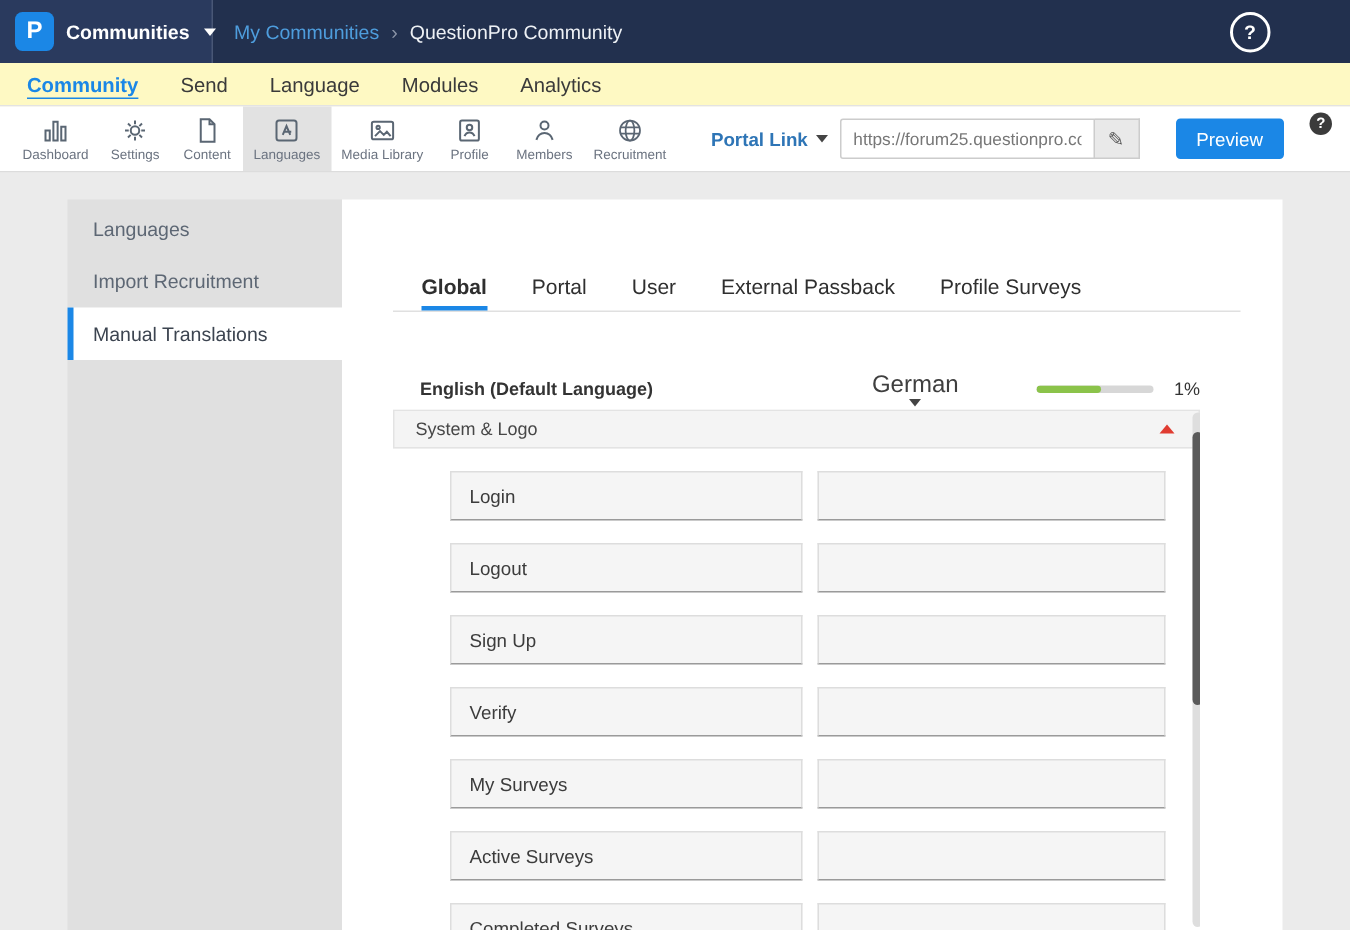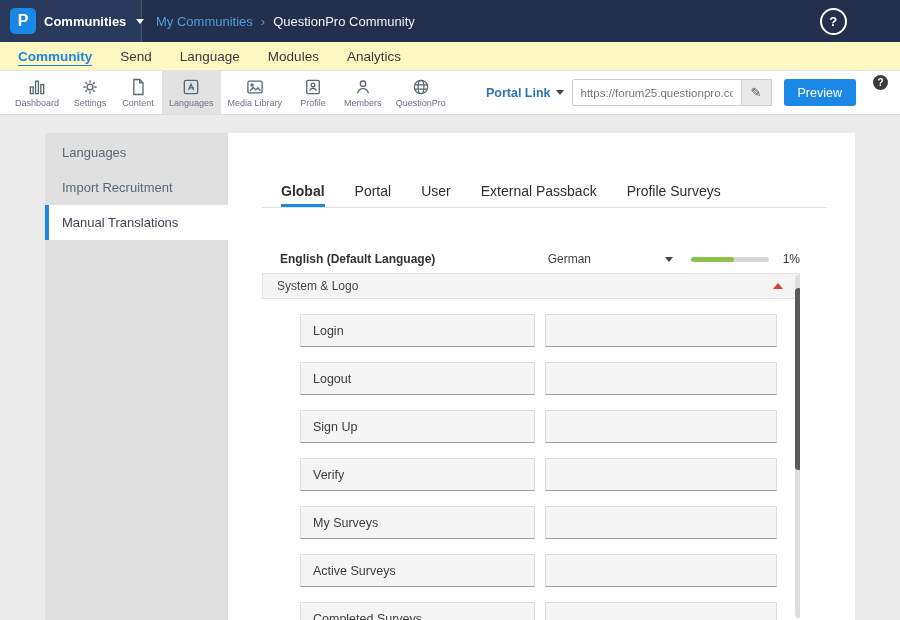--- a/index.html
+++ b/index.html
@@ -30,37 +30,37 @@
   
   .toolbar { position:absolute; top:71px; left:0; width:900px; height:44px; background:#fff; border-bottom:1px solid #dcdcdc; display:flex; align-items:stretch; padding-left:8px; }
   .tool-item { padding:0 7px; min-width:48px; display:flex; flex-direction:column; align-items:center; justify-content:center; gap:1px; color:#5a6673; cursor:pointer; }
   .tool-item.selected { background:#e2e2e2; }
   .tool-item .lbl { font-size:9px; color:#6b7380; white-space:nowrap; }
   .toolbar-right { margin-left:auto; display:flex; align-items:center; padding-right:44px; }
   .portal-label { color:#2e75b6; font-size:12.5px; font-weight:bold; cursor:pointer; white-space:nowrap; }
   .caret-dark { width:0; height:0; border-left:4px solid transparent; border-right:4px solid transparent; border-top:5px solid #444; margin:0 8px 0 5px; }
   .portal-input { width:170px; height:27px; border:1px solid #ccc; border-radius:2px 0 0 2px; font-size:11.5px; color:#777; padding:0 8px; background:#fff; font-family:"Liberation Sans", sans-serif; }
   .edit-btn { width:30px; height:27px; border:1px solid #ccc; border-left:none; background:#e9e9e9; display:flex; align-items:center; justify-content:center; font-size:13px; color:#555; cursor:pointer; }
-  .preview-btn { margin-left:12px; background:#1B87E6; color:#fff; border:none; border-radius:3px; height:27px; padding:0 14px; font-size:12.5px; cursor:pointer; font-family:"Liberation Sans", sans-serif; }
+  .preview-btn { margin-left:24px; background:#1B87E6; color:#fff; border:none; border-radius:3px; height:27px; padding:0 14px; font-size:12.5px; cursor:pointer; font-family:"Liberation Sans", sans-serif; }
   .mini-help { position:absolute; left:873px; top:75px; width:15px; height:15px; border-radius:50%; background:#3b3b3b; color:#fff; font-size:10px; font-weight:bold; display:flex; align-items:center; justify-content:center; cursor:pointer; }
 
   
   .sidebar { position:absolute; left:45px; top:133px; width:183px; height:487px; background:#e0e0e0; padding-top:2px; }
   .side-item { height:35px; display:flex; align-items:center; padding-left:17px; font-size:13px; color:#5d6774; cursor:pointer; }
   .side-item.active { background:#fff; border-left:4px solid #1B87E6; padding-left:13px; color:#3c4450; }
 
   
   .main { position:absolute; left:228px; top:133px; width:627px; height:487px; background:#fff; }
   .tabs { position:absolute; left:34px; right:28px; top:45px; height:30px; border-bottom:1px solid #e0e0e0; display:flex; gap:30px; padding-left:19px; }
   .tab { font-size:14px; color:#2f2f2f; line-height:27px; border-bottom:3px solid transparent; cursor:pointer; white-space:nowrap; }
   .tab.active { font-weight:bold; border-bottom-color:#1B87E6; }
 
   .lang-row { position:absolute; left:52px; right:55px; top:116px; height:20px; display:flex; align-items:center; }
   .src-lang { font-size:12px; font-weight:bold; color:#333; }
-  .lang-select { margin-left:auto; width:125px; display:flex; align-items:center; justify-content:space-between; font-size:12px; color:#3f3f3f; cursor:pointer; margin-right:18px; }
+  .lang-select { margin-left:auto; width:125px; display:flex; align-items:center; justify-content:space-between; font-size:16px; color:#3f3f3f; cursor:pointer; margin-right:18px;flex-direction:column; }
   .progress-track { width:78px; height:5px; background:#d7d7d7; border-radius:3px; overflow:hidden; margin-right:14px; }
   .progress-fill { height:100%; background:#8BC34A; border-radius:3px; }
   .progress-pct { font-size:12px; color:#333; }
 
   .accordion-wrap { position:absolute; left:34px; top:140px; width:538px; height:347px; overflow:hidden; }
   .acc-header { height:26px; background:#f4f4f4; border:1px solid #e3e3e3; display:flex; align-items:center; justify-content:space-between; padding:0 14px; font-size:12px; color:#474747; cursor:pointer; }
   .caret-up-red { width:0; height:0; border-left:5px solid transparent; border-right:5px solid transparent; border-bottom:6px solid #E03C31; margin-right:2px; }
   .t-row { margin:15px 0 0 38px; display:flex; gap:10px; }
   .t-row:first-of-type { margin-top:14px; }
   .t-field { height:33px; background:#f5f5f5; border:1px solid #ddd; border-bottom-color:#9a9a9a; display:flex; align-items:center; padding:0 12px; font-size:12.5px; color:#3c3c3c; }
@@ -168,21 +168,21 @@
         <path d="M5.5 19.5c1-3.5 3.6-5.5 6.5-5.5s5.5 2 6.5 5.5"></path>
       </svg>
       <span class="lbl">Members</span>
     </div>
     <div class="tool-item">
       <svg width="20" height="20" viewBox="0 0 24 24" fill="none" stroke="currentColor" stroke-width="1.4">
         <circle cx="12" cy="12" r="8"></circle>
         <ellipse cx="12" cy="12" rx="3.5" ry="8"></ellipse>
         <path d="M4.5 9.5h15 M4.5 14.5h15"></path>
       </svg>
-      <span class="lbl">QuestionPro</span>
+      <span class="lbl">Recruitment</span>
     </div>
 
     <div class="toolbar-right">
       <span class="portal-label">Portal Link</span>
       <span class="caret-dark"></span>
       <input class="portal-input" value="https://forum25.questionpro.com" style="">
       <button class="edit-btn">
           <span>✎</span>
         </button>
       <button class="preview-btn">Preview</button>

